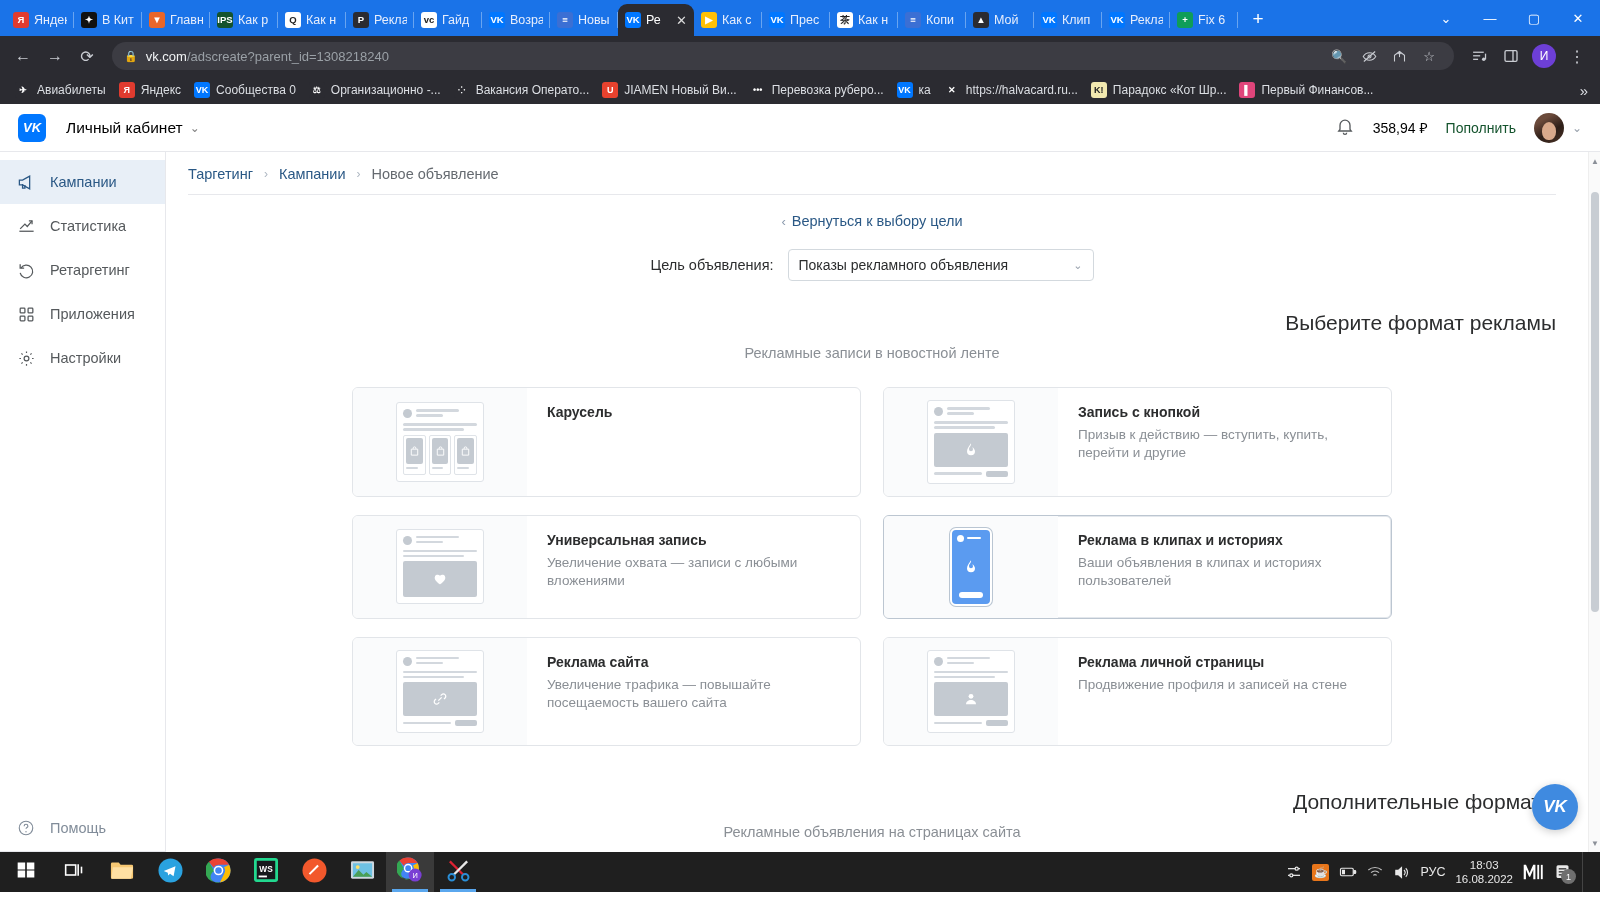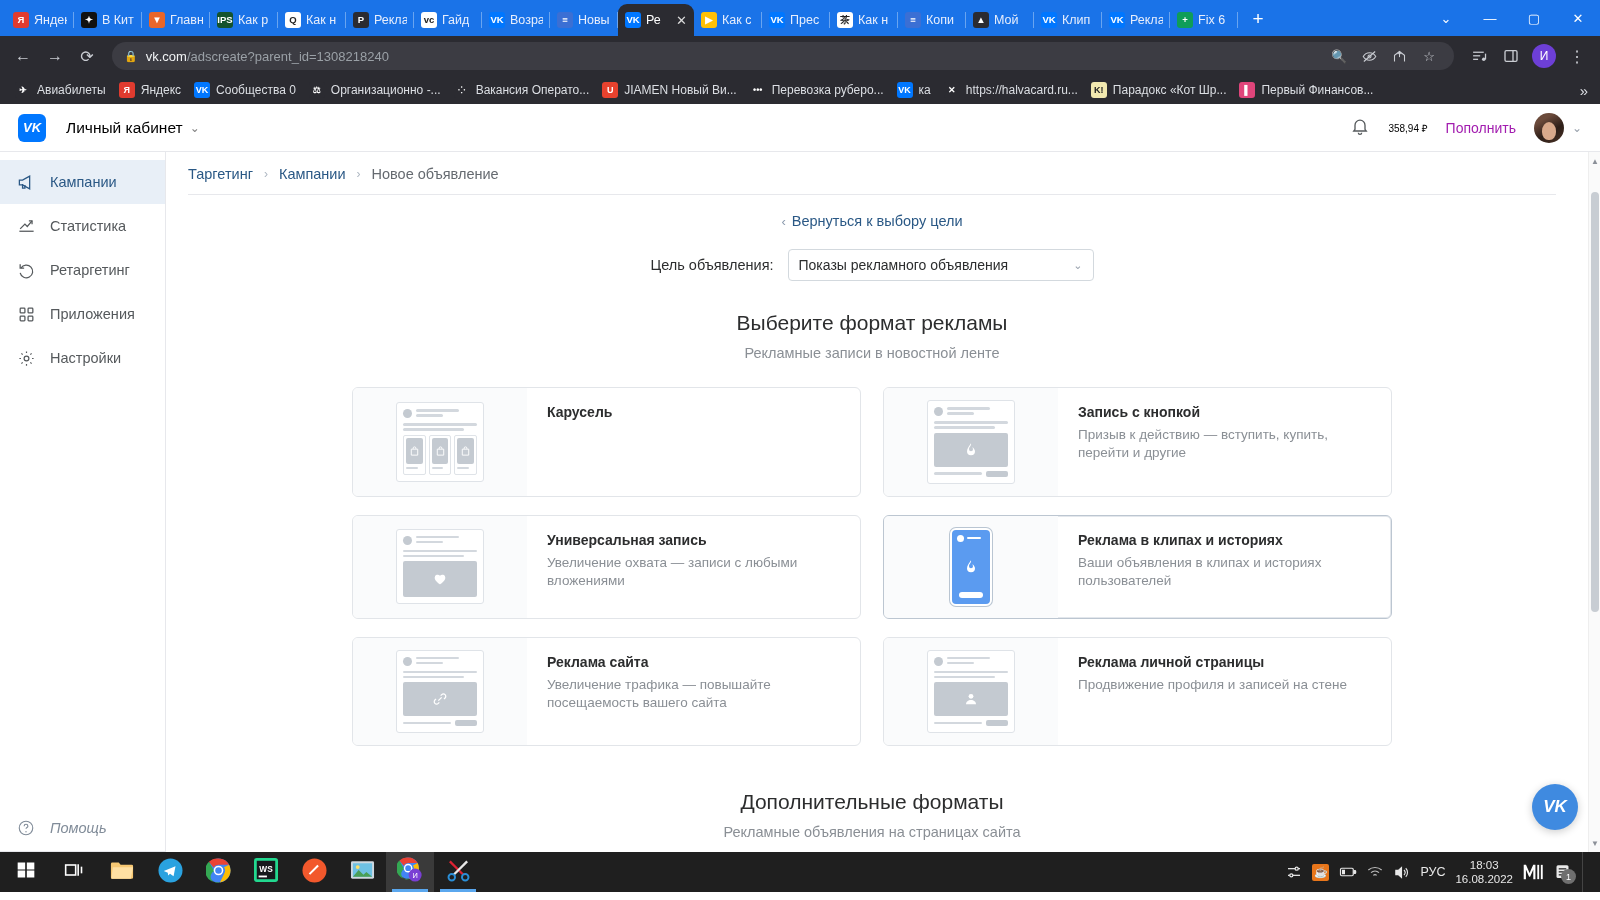--- a/index.html
+++ b/index.html
@@ -118,22 +118,22 @@
     font-weight: bold; display: flex; align-items: center;
     justify-content: center; font-style: italic;
   }
   #vk-account-title {
     margin-left: 20px; font-size: 15.5px; color: #000;
     display: flex; align-items: center; gap: 7px;
   }
   #vk-header-right {
     margin-left: auto; display: flex; align-items: center; gap: 18px;
   }
-  #vk-balance { font-size: 10px; color: #000; }
-  #vk-topup { font-size: 14px; color: #a21caf; }
+  #vk-balance { font-size: 14px; color: #000; }
+  #vk-topup { font-size: 14px; color: #14532d; }
   #vk-avatar {
     width: 30px; height: 30px; border-radius: 50%;
     background: linear-gradient(150deg,#6b4a3a 25%,#2d1e18 60%,#4a3225);
     position: relative; overflow: hidden;
   }
   #vk-avatar::after {
     content: ""; position: absolute; left: 8px; top: 9px;
     width: 14px; height: 18px; border-radius: 50% 50% 45% 45%;
     background: #d9a98b;
   }
@@ -146,21 +146,21 @@
     display: flex; flex-direction: column; padding-top: 8px;
   }
   .side-item {
     height: 44px; display: flex; align-items: center;
     gap: 14px; padding-left: 16px; font-size: 14.5px;
     color: #55595c;
   }
   .side-item.active { background: #e8eff7; color: #2a5885; }
   .side-icon { width: 20px; height: 20px; flex: 0 0 20px;
     display: flex; align-items: center; justify-content: center; }
-  #sidebar-bottom { margin-top: auto; font-style: italic; }
+  #sidebar-bottom { margin-top: auto; }
   #side-help { height: 48px; display: flex; align-items: center;
     gap: 14px; padding-left: 16px; font-size: 14.5px; color: #818c99;
     border-bottom: 1px solid #e7e8ec; }
   #side-collapse { height: 46px; display: flex; align-items: center;
     padding-left: 46px; font-size: 14.5px; color: #55595c; }
 
   #vk-content { flex: 1 1 auto; overflow: hidden; position: relative;
     background: #fff; }
   #vk-scroll { padding: 0 44px 0 22px; }
 
@@ -185,21 +185,21 @@
   #goal-label { font-size: 14.5px; color: #2c2d2e; }
   #goal-select {
     width: 306px; height: 32px; border: 1px solid #d3d9de;
     border-radius: 4px; background: #fff;
     display: flex; align-items: center; padding: 0 10px;
     font-size: 14px; color: #2c2d2e;
   }
   #goal-select .chev { margin-left: auto; color: #99a2ad; font-size: 11px; }
 
   .section-title {
-    text-align: center; font-size: 21px; color: #2c2d2e;
+    text-align: right; font-size: 21px; color: #2c2d2e;
     font-weight: normal; margin-bottom: 10px;
   }
   .section-sub {
     text-align: center; font-size: 14.5px; color: #8a8f95;
     margin-bottom: 26px;
   }
 
   #format-grid {
     display: grid; grid-template-columns: 1fr 1fr;
     gap: 18px 22px; max-width: 1040px; margin: 0 auto;

